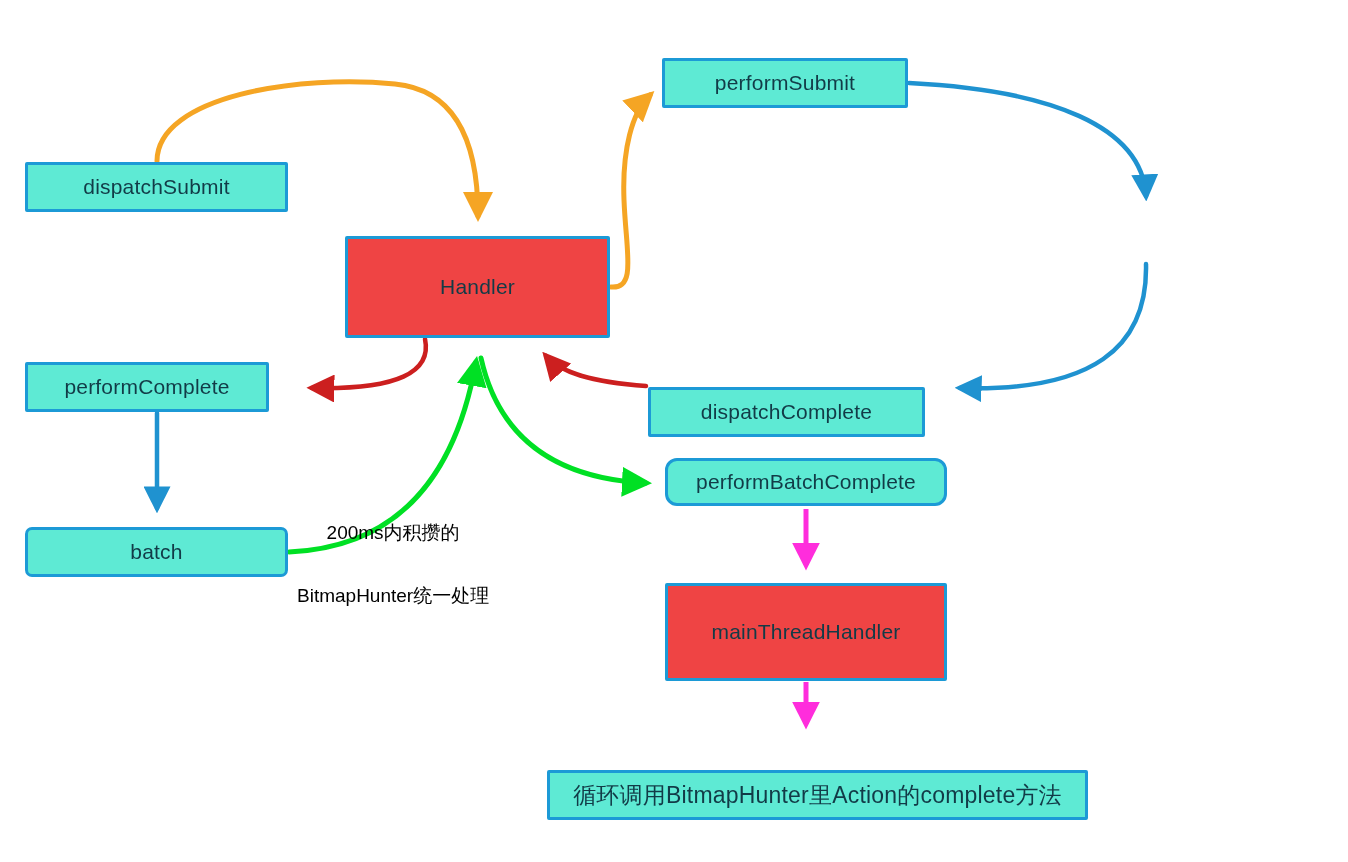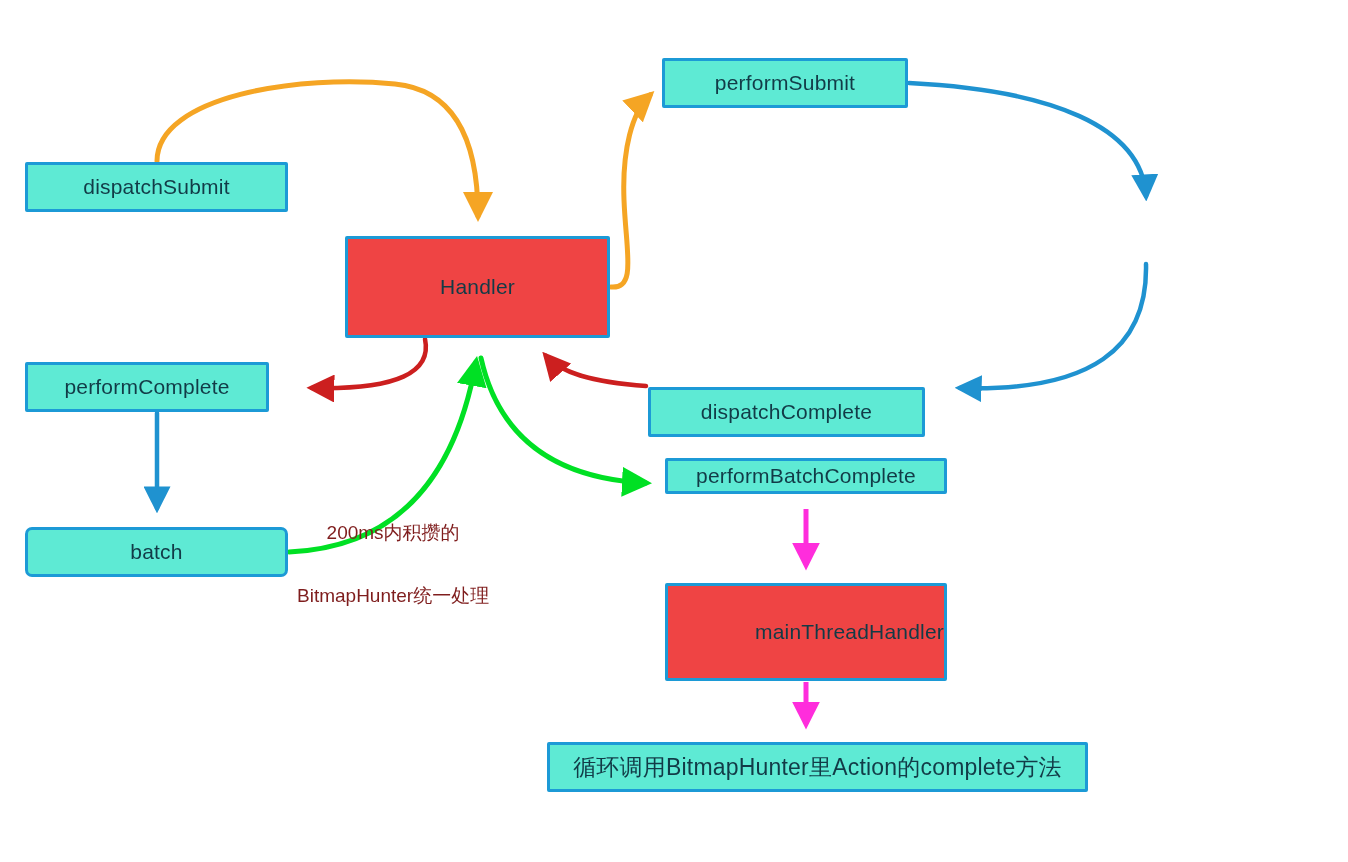--- a/index.html
+++ b/index.html
@@ -36,26 +36,26 @@
     text-align: center;
     color: #123b47;
     font-size: 21px;
     line-height: 1.15;
     letter-spacing: 0.2px;
     white-space: nowrap;
     z-index: 3;
   }
   .node.blue  { background: #5eead4; }
   .node.green { background: #ef4444; }
-  .node.wide-cn { font-size: 23px; }
+  .node.wide-cn { font-size: 23px; margin-top: 28px; }
 
   .edge-label {
     position: absolute;
     z-index: 4;
-    color: #7f1d1d;
+    color: #000000;
     font-size: 19px;
     line-height: 1.12;
     text-align: center;
     white-space: pre;
     pointer-events: none;
   }
 </style>
 </head>
 <body>
 
@@ -121,25 +121,25 @@
   </div>
 
   <div class="node blue" style="left:25px;  top:362px; width:244px; height:50px;">
     <span>performComplete</span>
   </div>
 
   <div class="node blue" style="left:25px;  top:527px; width:263px; height:50px;border-radius:7px;">
     <span>batch</span>
   </div>
 
-  <div class="node blue" style="left:665px; top:458px; width:282px; height:36px;">
+  <div class="node blue" style="left:665px; top:458px; width:282px; height:48px;border-radius:12px;">
     <span>performBatchComplete</span>
   </div>
 
-  <div class="node green" style="left:665px; top:583px; width:282px; height:98px;justify-content:flex-end;">
+  <div class="node green" style="left:665px; top:583px; width:282px; height:98px;">
     <span>mainThreadHandler</span>
   </div>
 
   <div class="node blue wide-cn" style="left:547px; top:742px; width:541px; height:50px;">
     <span>循环调用BitmapHunter里Action的complete方法</span>
   </div>
 
   <div class="edge-label" style="left:297px; top:479px;">
     <div>200ms内积攒的</div>
     <div>BitmapHunter统一处理</div>

